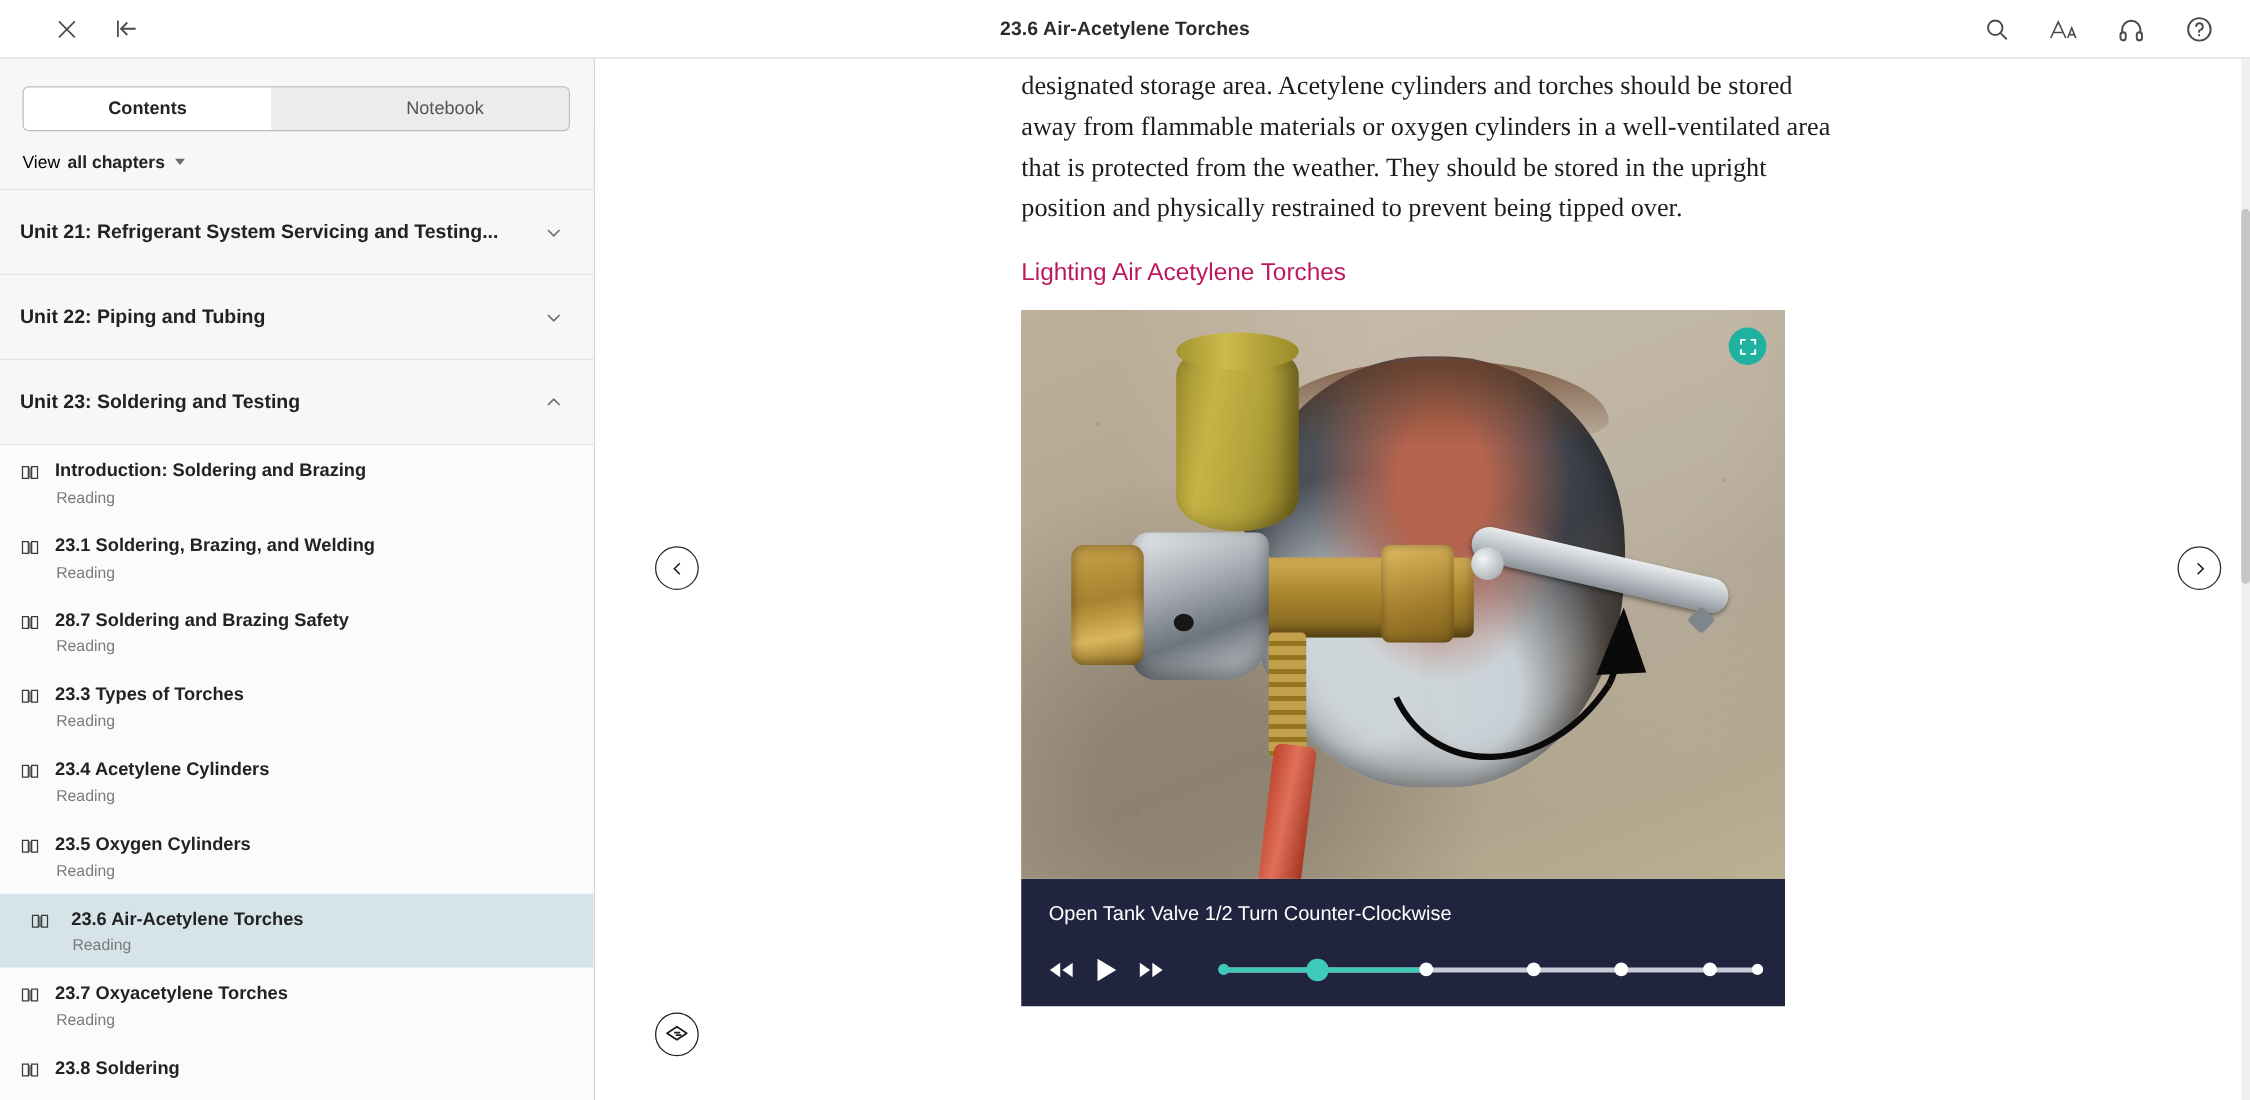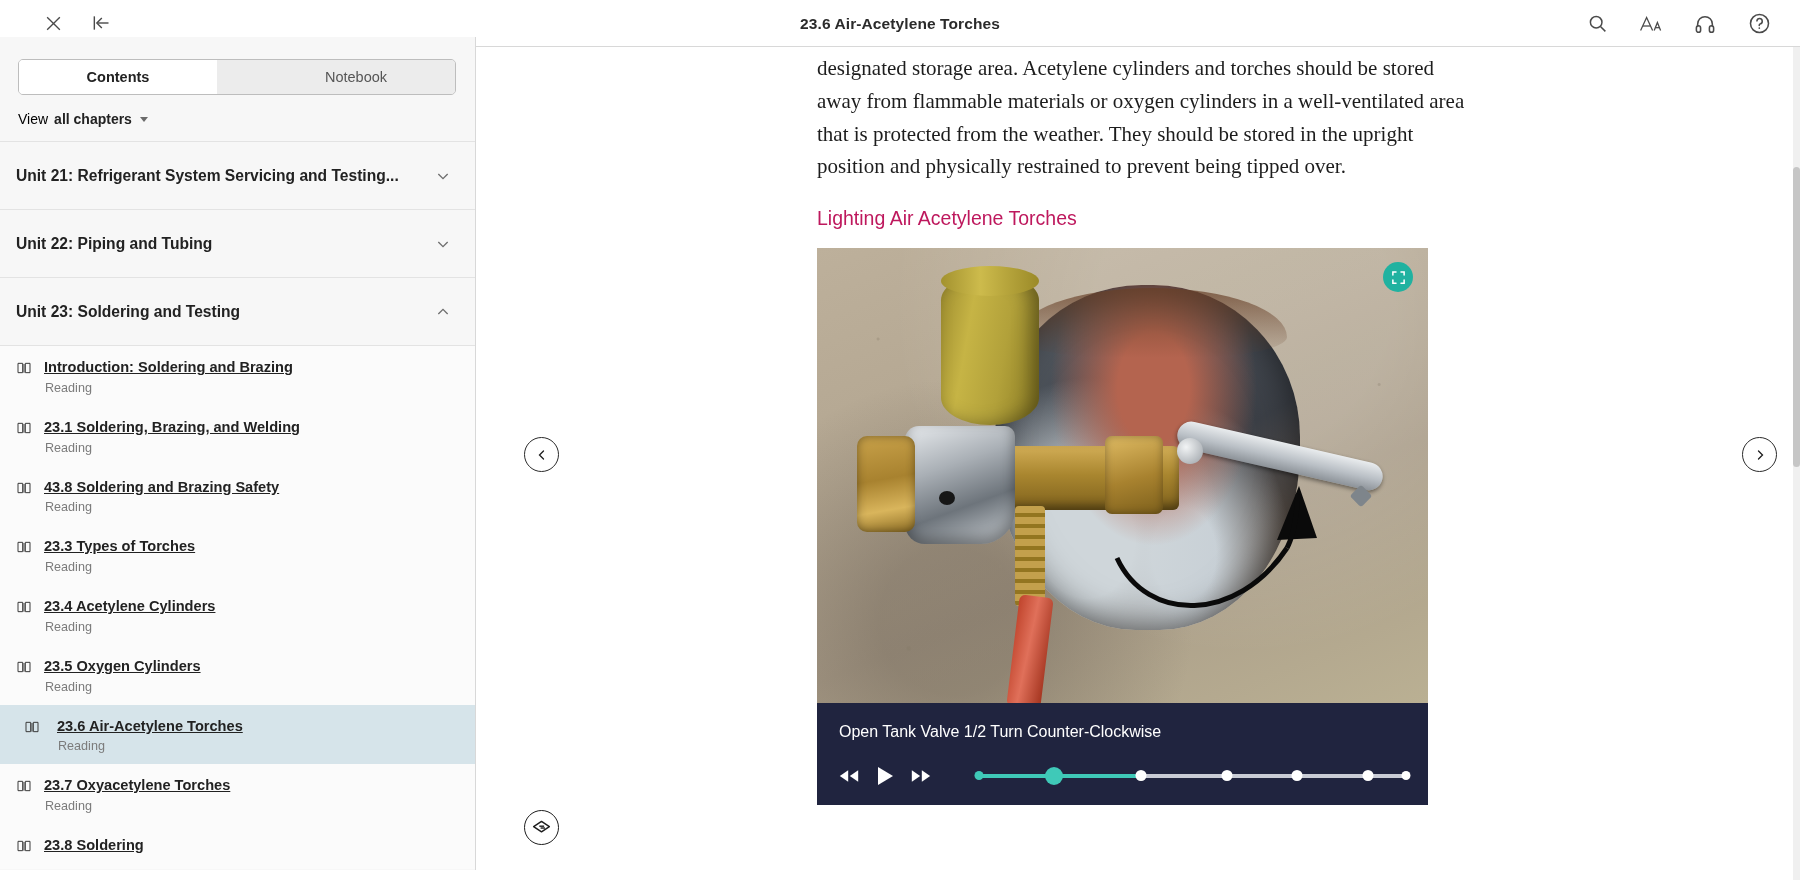--- a/index.html
+++ b/index.html
@@ -31,21 +31,21 @@
     font-size: 15.5px; font-weight: bold; color: #2b2b2b;
     pointer-events: none; letter-spacing: .1px;
   }
   .topbar-right {
     position: absolute; right: 24px; top: 0; height: 47px;
     display: flex; align-items: center; gap: 20px;
   }
 
   
   .sidebar {
-    position: absolute; top: 37px; left: 0;
+    position: absolute; top: 47px; left: 0;
     width: 476px; height: 833px;
     background: #f7f7f7;
     border-right: 1px solid #d8d8d8;
     overflow: hidden;
   }
   .sidebar-head { padding: 22px 18px 0 18px; background: #f7f7f7; }
   .segmented {
     display: flex; width: 438px; height: 36px;
     border: 1px solid #bdbdbd; border-radius: 5px; overflow: hidden;
     background: #ececec;
@@ -85,21 +85,21 @@
 
   .lesson-list { border-top: 1px solid #e3e3e3; background: #fbfbfb; }
   .lesson {
     display: flex; gap: 12px; align-items: flex-start;
     padding: 13px 16px 11px 16px;
     cursor: pointer;
   }
   .lesson.selected { background: #d6e4ea; padding-left: 24px; }
   .lesson .book { flex: 0 0 auto; margin-top: 1px; color: #3a3a3a; }
   .lesson .txt { display: flex; flex-direction: column; gap: 5px; }
-  .lesson .title { font-size: 14.6px; font-weight: bold; color: #222; line-height: 1.15; text-decoration: underline; }
+  .lesson .title { font-size: 14.6px; font-weight: bold; color: #222; line-height: 1.15; }
   .lesson .sub { font-size: 12.6px; color: #7b7b7b; padding-left: 1px; }
   .lesson.selected .sub { padding-left: 6px; }
   .lesson.selected .title { padding-left: 5px; }
 
   
   .main {
     position: absolute; top: 47px; left: 477px;
     width: 1316px; height: 833px;
     background: #ffffff; overflow: hidden;
   }
@@ -412,21 +412,21 @@
 
     <div class="lesson">
       <span class="book">
         <svg width="16" height="16" viewBox="0 0 24 24" fill="none" stroke="#3a3a3a" stroke-width="1.5">
           <path d="M3 5h7v14H3z"></path>
             <path d="M14 5h7v14h-7z"></path>
             <line x1="12" y1="6" x2="12" y2="19"></line>
         </svg>
       </span>
       <span class="txt">
-        <span class="title">43.8 Soldering and Brazing Safety</span>
+        <span class="title">28.7 Soldering and Brazing Safety</span>
         <span class="sub">Reading</span>
       </span>
     </div>
 
     <div class="lesson">
       <span class="book">
         <svg width="16" height="16" viewBox="0 0 24 24" fill="none" stroke="#3a3a3a" stroke-width="1.5">
           <path d="M3 5h7v14H3z"></path>
             <path d="M14 5h7v14h-7z"></path>
             <line x1="12" y1="6" x2="12" y2="19"></line>

